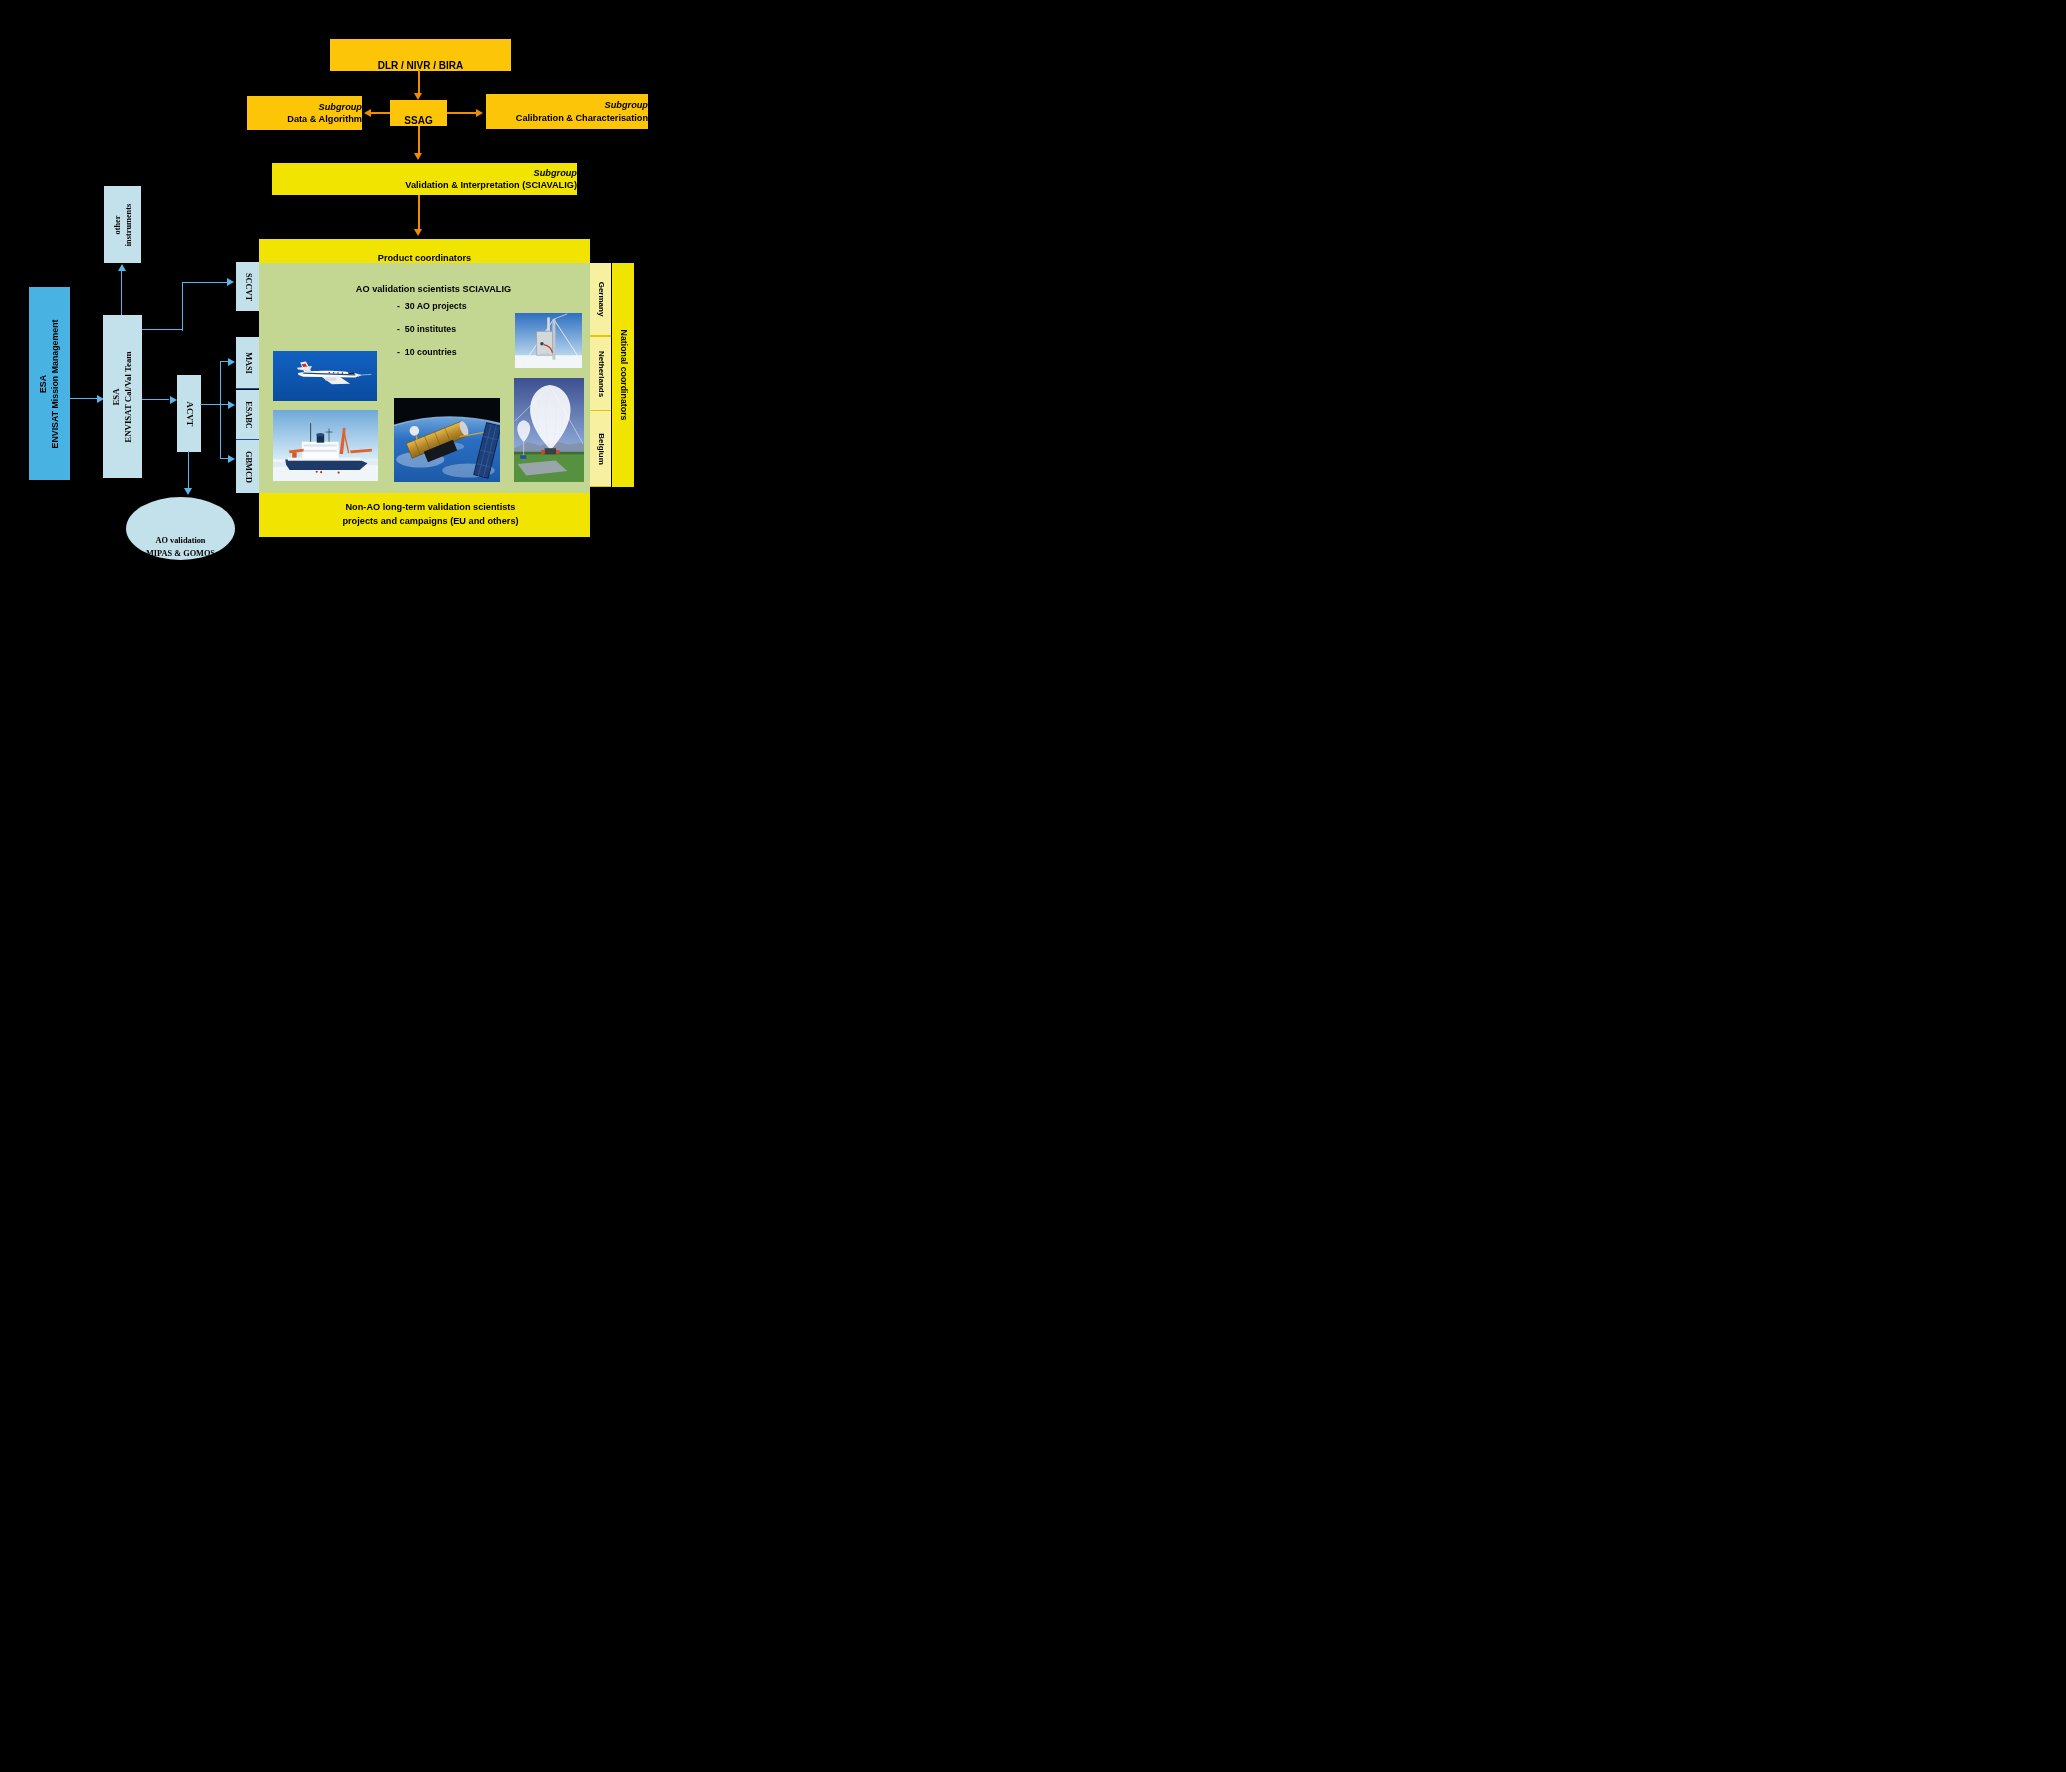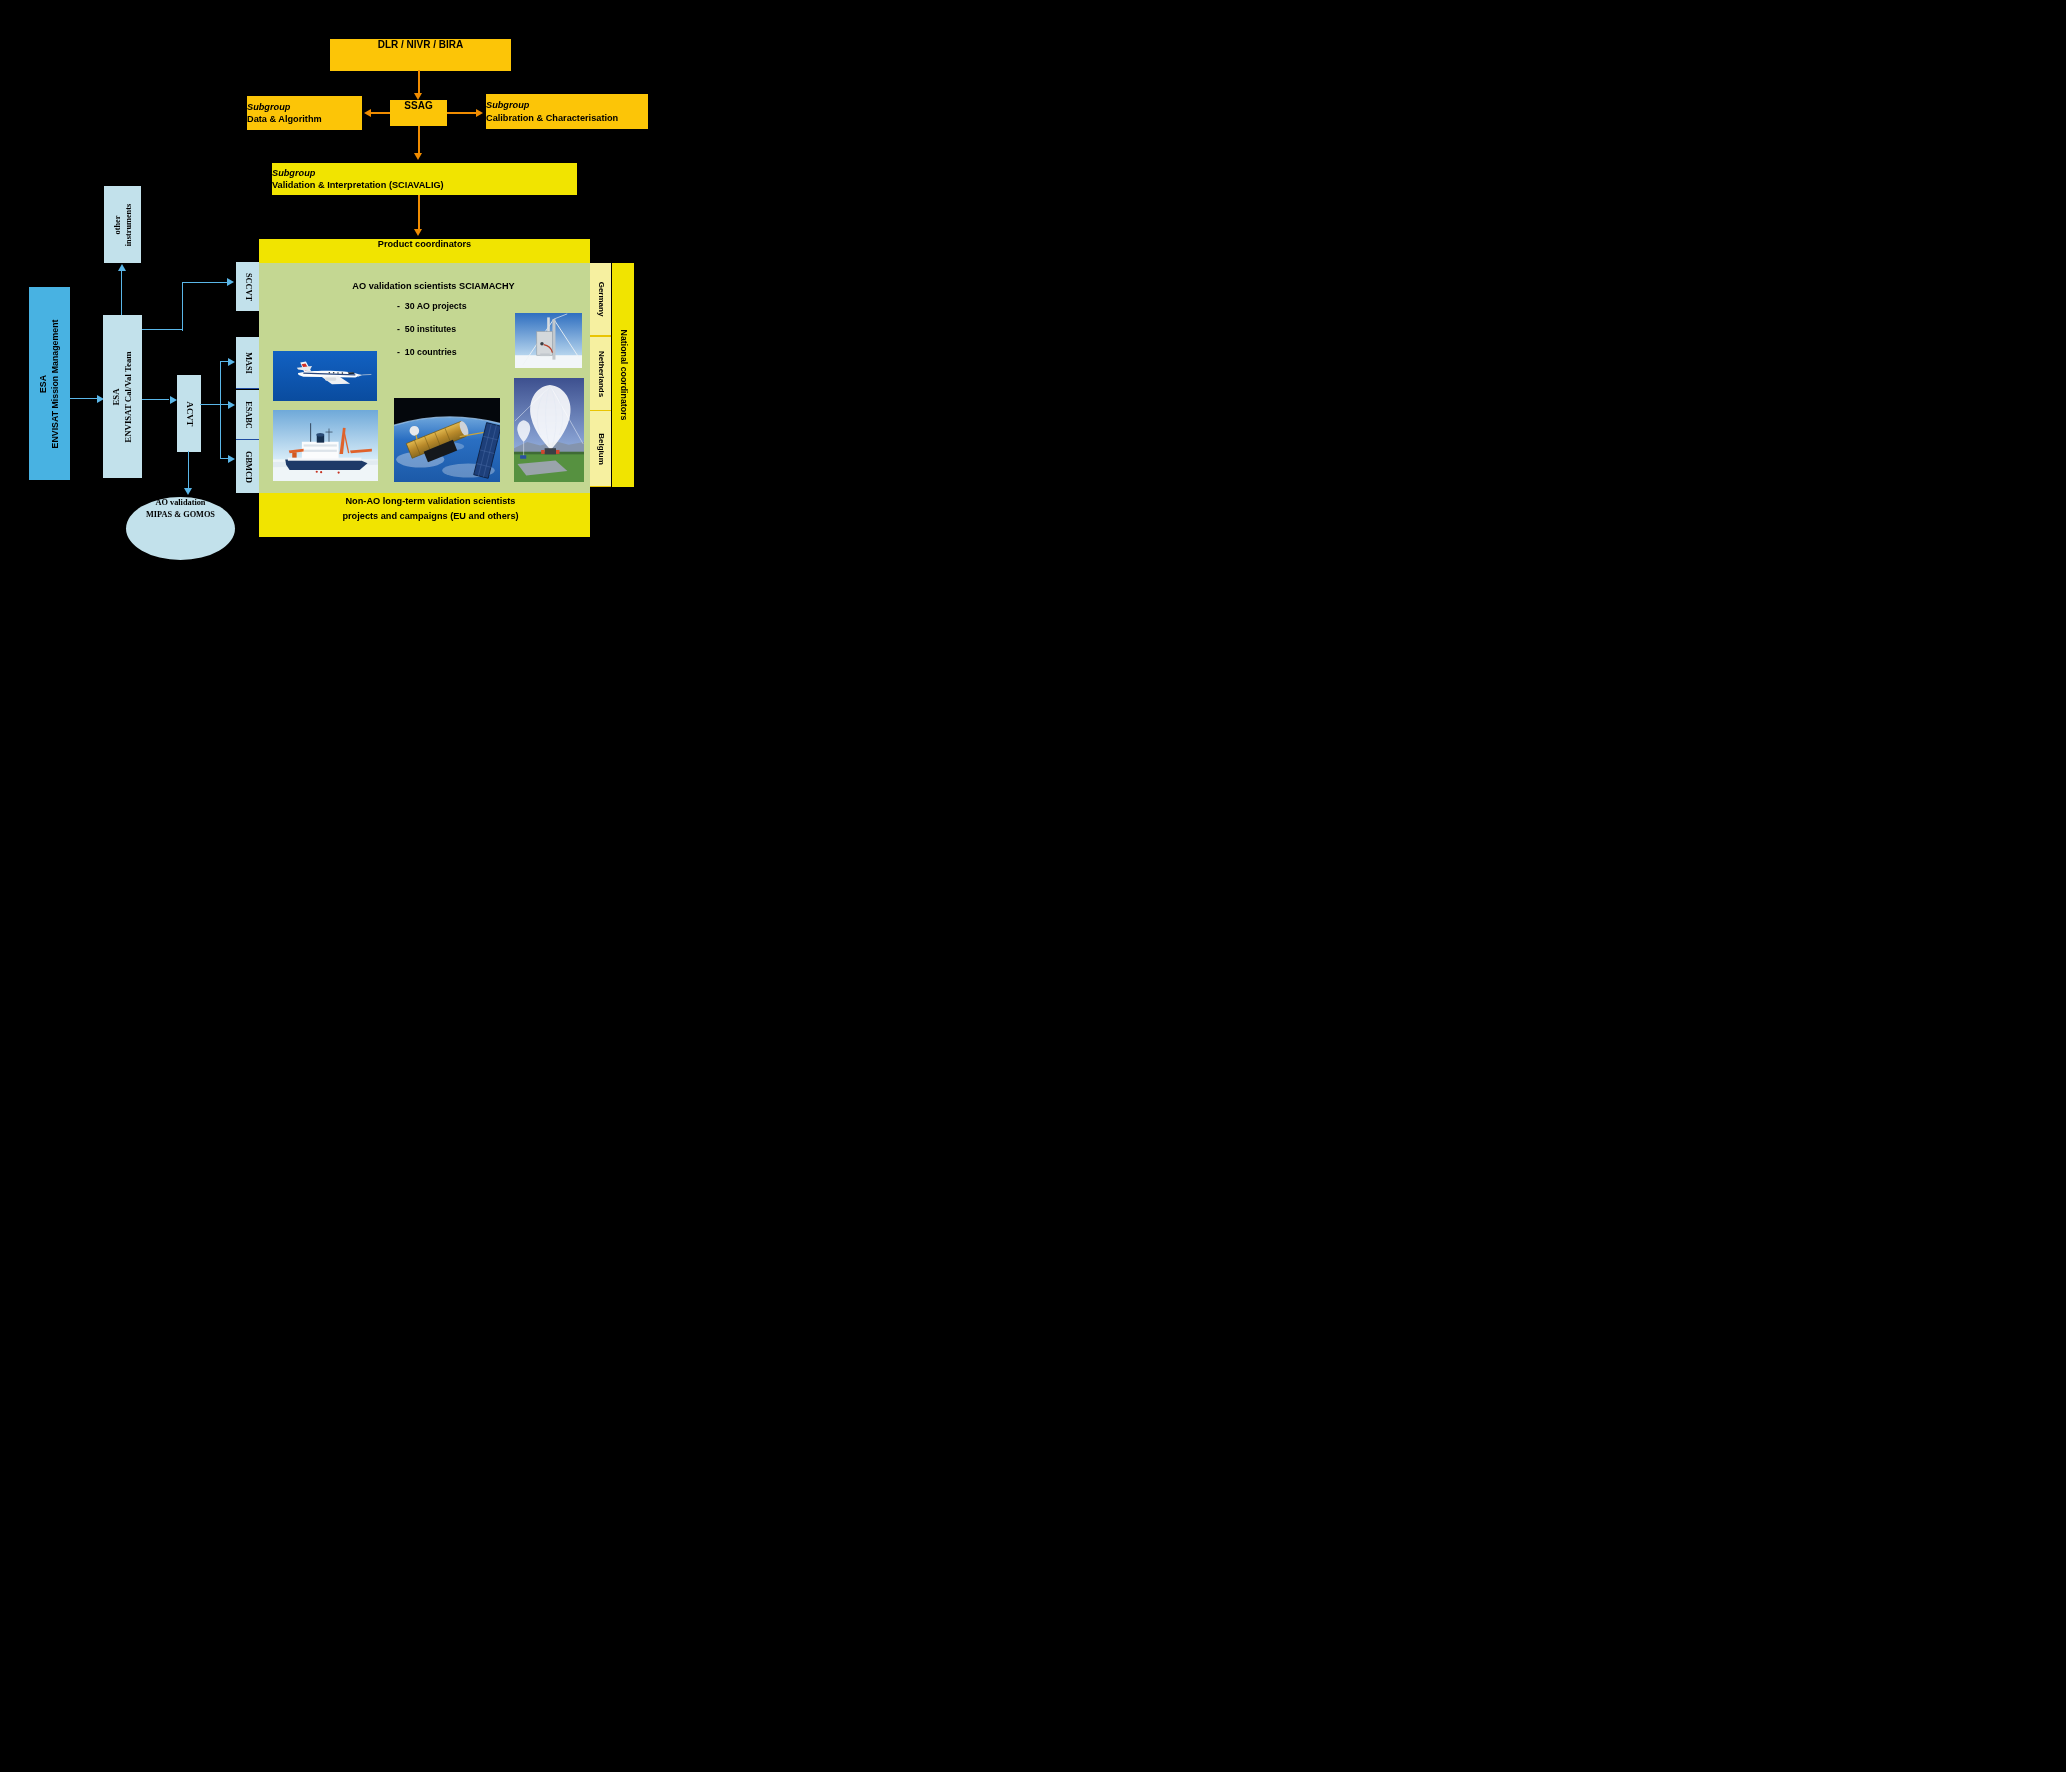--- a/index.html
+++ b/index.html
@@ -1,19 +1,19 @@
 <!DOCTYPE html>
 <html style="--box-gold: #FCC507; --arrow-orange: #F08C00; --bright-yellow: #F1E400; --light-yellow: #F6F0A0; --gold-divider: #E9C400; --green: #C4D792; --esa-blue: #48B2E2; --light-blue: #C2E1EB; --arrow-blue: #5AB6E8; --dark-blue-divider: #1F4CA0;font-size:7px"><head>
 <meta charset="utf-8">
 <style>
   html,body{margin:0;padding:0;background:#000;}
   #stage{position:relative;width:673px;height:578px;background:#000;overflow:hidden;
          font-family:"Liberation Sans",sans-serif;color:#000;}
   .abs{position:absolute;}
-  .box{position:absolute;display:flex;align-items:flex-start;justify-content:center;
+  .box{position:absolute;display:flex;align-items:flex-end;justify-content:center;
        text-align:center;font-weight:bold;}
   .gold{background:var(--box-gold);}
   .byellow{background:var(--bright-yellow);}
   .lblue{background:var(--light-blue);font-family:Liberation Serif, serif;}
   .mblue{background:var(--esa-blue);}
   .two{line-height:1.35;white-space:pre-line;}
   .ital{font-style:italic;}
   .vtext{position:absolute;left:50%;top:50%;white-space:pre-line;text-align:center;
          font-weight:bold;width:max-content;line-height:1.35;}
   .rccw{transform:translate(-50%,-50%) rotate(-90deg);}
@@ -70,21 +70,21 @@
   <div class="tri" style="left:414px;top:229px;border-left:4.8px solid transparent;border-right:4.8px solid transparent;border-top:7px solid var(--arrow-orange);"></div>
 
   <div class="abs byellow" style="left:259px;top:239px;width:331px;height:298px;"></div>
   <div class="box" style="left:259px;top:239px;width:331px;height:24px;font-size:9.2px;background:transparent;">
     <span>Product coordinators</span>
   </div>
 
   <div id="green-area" style="left:259px;top:263px;width:331px;height:230px;"></div>
 
   <div class="box" style="left:289px;top:281px;width:289px;height:13px;font-size:9.2px;background:transparent;">
-    <span>AO validation scientists SCIAMACHY</span>
+    <span>AO validation scientists SCIAVALIG</span>
   </div>
 
   <div class="bullet" style="left:397px;top:301px;">-  30 AO projects</div>
   <div class="bullet" style="left:397px;top:324px;">-  50 institutes</div>
   <div class="bullet" style="left:397px;top:347px;">-  10 countries</div>
 
   <svg class="photo" style="left:273px;top:351px;" width="104" height="50" viewBox="0 0 240 113" preserveAspectRatio="none">
     <defs>
         <linearGradient id="skyA" x1="0" y1="0" x2="0" y2="1">
       <stop offset="0" stop-color="#1261c2"></stop>

